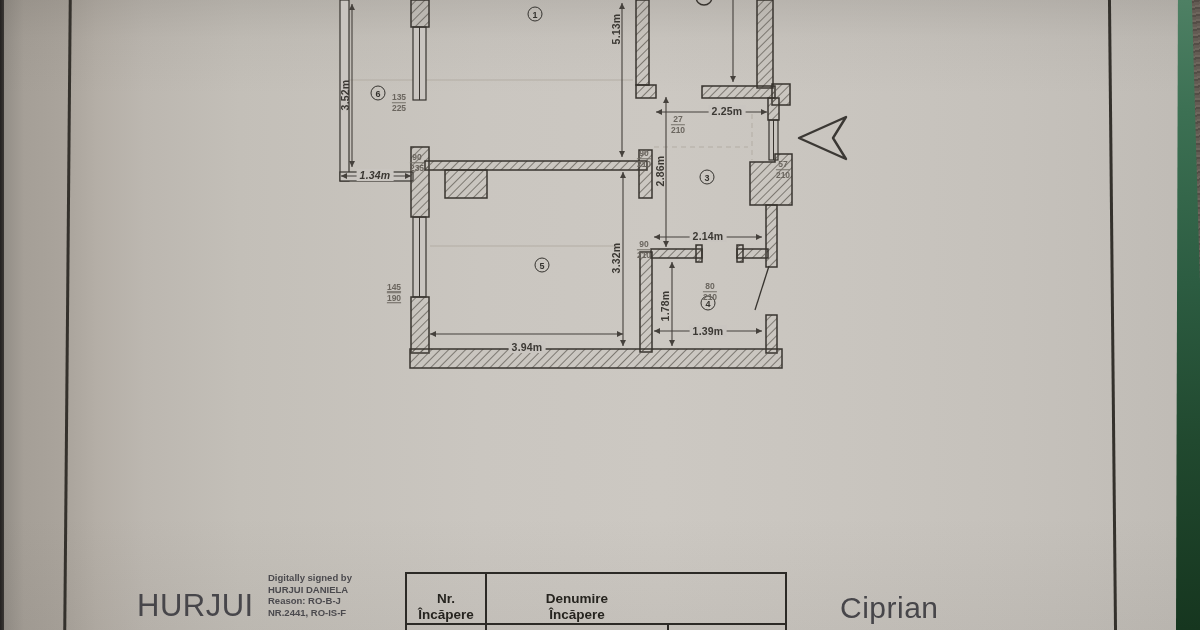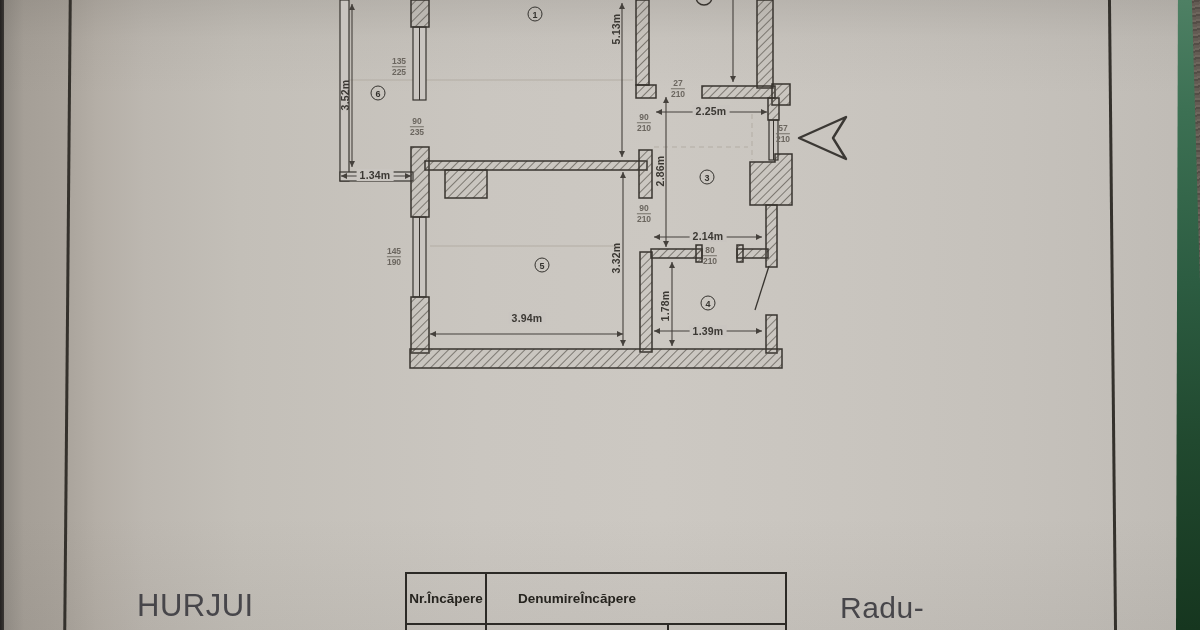--- a/index.html
+++ b/index.html
@@ -16,34 +16,34 @@
   .carpet{position:absolute;left:1187px;top:0;width:13px;height:300px;
     background:repeating-linear-gradient(168deg,#6e665d 0 2px,#544d46 2px 4px,#635b53 4px 7px);}
   .book{position:absolute;left:1176px;top:0;width:24px;height:630px;
     clip-path:polygon(8% 0,66% 0,100% 45%,100% 100%,0 100%);
     background:linear-gradient(180deg,#4e8064 0%,#3c7053 18%,#2c5c41 45%,#21492f 70%,#16361f 100%);}
   svg.plan{position:absolute;left:0;top:0;}
   
   .dim{position:absolute;transform:translate(-50%,-50%);font-size:10.5px;font-weight:700;color:#3b3833;letter-spacing:.2px;white-space:nowrap;}
   .dim.rot{transform:translate(-50%,-50%) rotate(-90deg);}
   .dim.bg{background:#c9c5c0;padding:0 3px;}
-  .frac{position:absolute;transform:translate(-50%,-50%);font-size:8.5px;line-height:9px;color:#6b665f;text-align:center;font-weight:600;white-space:nowrap;}
+  .frac{position:absolute;transform:translate(-50%,-50%);font-size:8.5px;line-height:9px;color:#6b665f;text-align:center;font-weight:600;white-space:nowrap;margin-top:36px;}
   .frac .b{display:block;border-top:1px solid #76716a;padding-top:.5px;}
   .room{position:absolute;transform:translate(-50%,-50%);width:15px;height:15px;border:1.4px solid #35332f;border-radius:50%;
     display:flex;align-items:center;justify-content:center;font-size:9px;font-weight:700;color:#35332f;}
   
   .sig-name{position:absolute;font-size:31px;font-weight:500;color:#47464a;line-height:36px;letter-spacing:.5px;white-space:nowrap;}
   .sig-det{position:absolute;font-weight:700;color:#4b4a4e;white-space:nowrap;}
   #sig-hurjui{left:137px;top:588px;}
   #sig-left-details{left:268px;top:572px;font-size:9.5px;line-height:11.5px;}
   #sig-radu{left:840px;top:590px;font-size:30px;}
   #sig-right-details{left:961px;top:595px;font-size:13px;line-height:16px;color:#3f3e42;}
   .rtable{position:absolute;left:405px;top:572px;border:2.2px solid #2c2a26;color:#26241f;background:rgba(0,0,0,0);}
   .rhead,.rrow{display:grid;grid-template-columns:78px 182px 118px;}
-  .rcell{border-left:2.2px solid #2c2a26;display:flex;align-items:center;justify-content:center;height:49px;
+  .rcell{border-left:2.2px solid #2c2a26;display:flex;flex-direction:column;align-items:center;justify-content:flex-end;height:49px;
     font-size:13.5px;font-weight:700;line-height:16px;text-align:center;}
   .rcell:first-child,.rrow div:first-child{border-left:none;}
   .rrow{height:26px;border-top:2.2px solid #2c2a26;}
   .rrow div{border-left:2.2px solid #2c2a26;}
 </style>
 </head>
 <body>
 
 <div class="photo">
   <div class="shade"></div>
@@ -134,55 +134,60 @@
       <div class="room" style="left: 535px; top: 14px;">1</div>
       <div class="room" style="left: 707px; top: 177px;">3</div>
       <div class="room" style="left: 708px; top: 303px;">4</div>
       <div class="room" style="left: 542px; top: 265px;">5</div>
       <div class="room" style="left: 378px; top: 93px;">6</div>
       <div class="dim rot" style="left: 345px; top: 95px;">3.52m</div>
       <div class="dim rot" style="left: 616px; top: 29px;">5.13m</div>
       <div class="dim rot" style="left: 660px; top: 171px;">2.86m</div>
       <div class="dim rot" style="left: 616px; top: 258px;">3.32m</div>
       <div class="dim rot" style="left: 665px; top: 306px;">1.78m</div>
-      <div class="dim bg" style="left: 375px; top: 175px;">1.34m</div>
-      <div class="dim bg" style="left: 711px; top: 111px;">2.25m</div>
+      <div class="dim bg" style="left: 375px; top: 175px; font-style: italic;">1.34m</div>
+      <div class="dim bg" style="left: 727px; top: 111px;">2.25m</div>
       <div class="dim bg" style="left: 708px; top: 236px;">2.14m</div>
       <div class="dim bg" style="left: 708px; top: 331px;">1.39m</div>
-      <div class="dim bg" style="left: 527px; top: 318px;">3.94m</div>
+      <div class="dim bg" style="left: 527px; top: 347px;">3.94m</div>
       <div class="frac" style="left: 399px; top: 67px;"><span>135</span><span class="b">225</span></div>
       <div class="frac" style="left: 417px; top: 127px;"><span>90</span><span class="b">235</span></div>
-      <div class="frac" style="left: 394px; top: 257px;"><span>145</span><span class="b">190</span></div>
+      <div class="frac" style="left: 394px; top: 257px; text-decoration: underline;"><span>145</span><span class="b">190</span></div>
       <div class="frac" style="left: 678px; top: 89px;"><span>27</span><span class="b">210</span></div>
       <div class="frac" style="left: 644px; top: 123px;"><span>90</span><span class="b">210</span></div>
       <div class="frac" style="left: 783px; top: 134px;"><span>57</span><span class="b">210</span></div>
       <div class="frac" style="left: 644px; top: 214px;"><span>90</span><span class="b">210</span></div>
       <div class="frac" style="left: 710px; top: 256px;"><span>80</span><span class="b">210</span></div>
     </div>
 
   <div class="sig-name" id="sig-hurjui">
     <div>HURJUI</div>
     <div>DANIELA</div>
   </div>
+  <div class="sig-det" id="sig-left-details">
+      <div>Digitally signed by</div>
+      <div>HURJUI DANIELA</div>
+      <div>Reason: RO-B-J</div>
+      <div>NR.2441, RO-IS-F</div>
+    </div>
 
   <div class="rtable">
     <div class="rhead">
       <div class="rcell">
         <span>Nr.</span>
         <span>Încăpere</span>
       </div>
       <div class="rcell">
         <span>Denumire</span>
         <span>Încăpere</span>
       </div>
     </div>
     <div class="rrow">
       <div></div>
       <div></div>
       <div></div>
     </div>
   </div>
 
   <div class="sig-name" id="sig-radu">
-    <div>Radu-</div>
     <div>Ciprian</div>
   </div>
 </div>
 
 </body></html>

